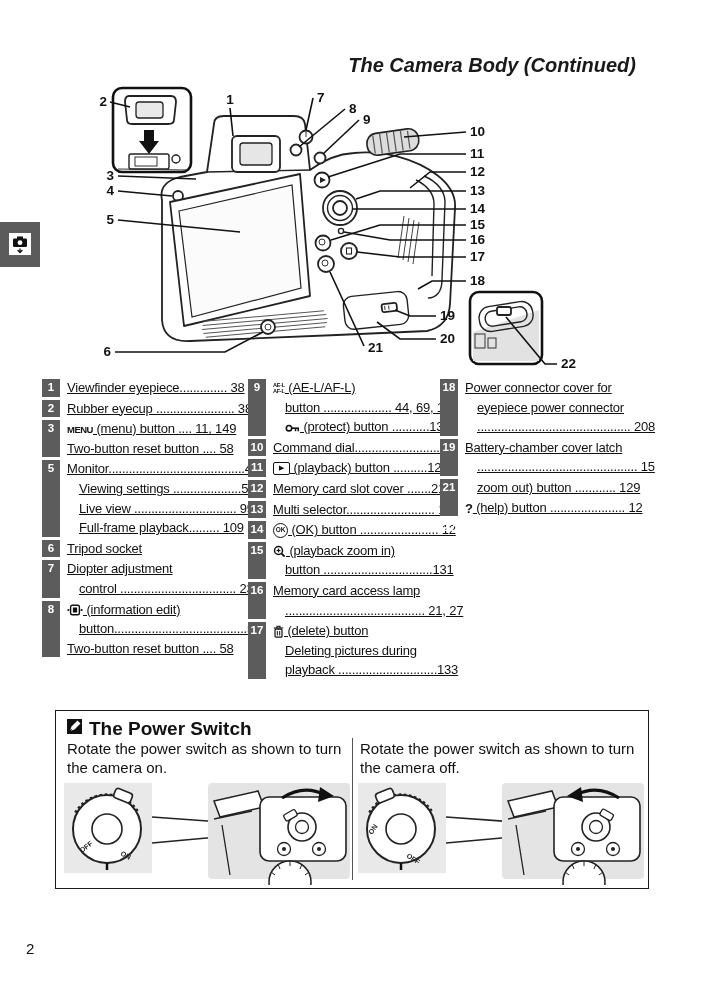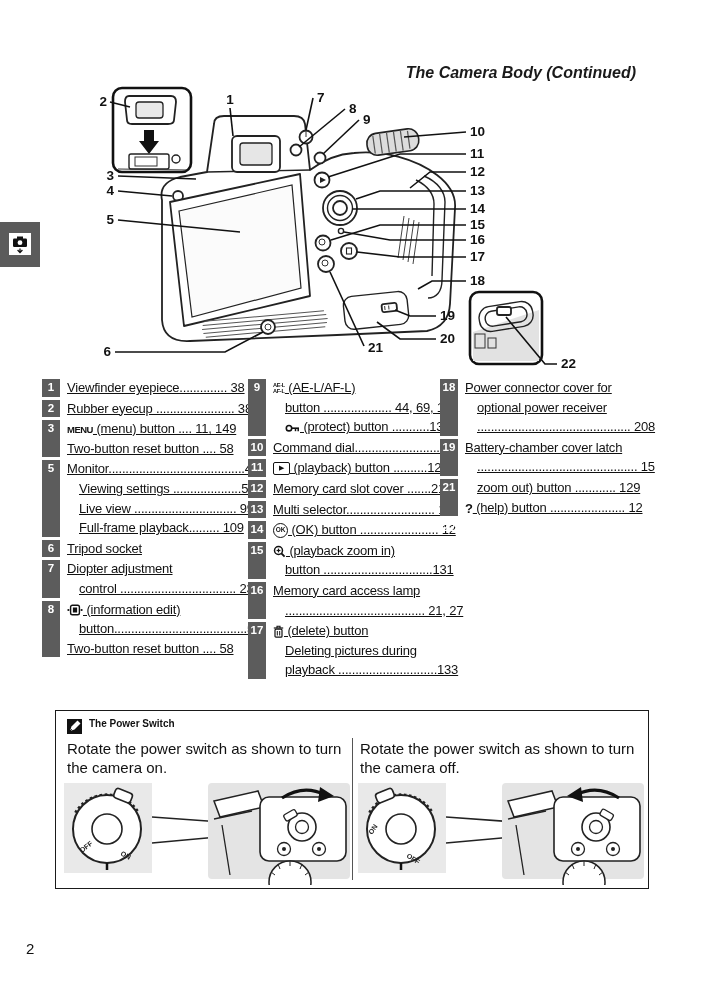--- a/index.html
+++ b/index.html
@@ -1,19 +1,19 @@
 <!DOCTYPE html>
 <html><head>
 <meta charset="utf-8">
 <style>
   html,body{margin:0;padding:0;background:#888;}
   .page{position:relative;width:706px;height:1000px;background:#ffffff;overflow:hidden;
         font-family:"Liberation Sans",sans-serif;color:#111;}
   
-  .hdr{position:absolute;top:54px;right:70px;font-size:16px;font-weight:bold;font-style:italic;color:#1a1a1a;margin-top:10px;}
+  .hdr{position:absolute;top:54px;right:70px;font-size:20px;font-weight:bold;font-style:italic;color:#1a1a1a;}
   
   .tab{position:absolute;left:0;top:222px;width:40px;height:45px;background:#5b5b5b;}
   .tab .box{position:absolute;left:9px;top:11px;width:22px;height:22px;background:#fff;}
   
   #diagram-svg{position:absolute;left:0;top:80px;}
   .art{fill:#fff;stroke:#222;stroke-width:1.8;stroke-linejoin:round;}
   .art2{fill:none;stroke:#222;stroke-width:1.4;stroke-linejoin:round;}
   .thin{fill:none;stroke:#333;stroke-width:1;}
   .inset{fill:#fff;stroke:#111;stroke-width:2.6;}
   .c-line{fill:none;stroke:#111;stroke-width:1.6;}
@@ -29,21 +29,21 @@
   .ic{display:inline-block;vertical-align:middle;line-height:normal;}
   .ic-menu{font-weight:bold;font-size:9.5px;letter-spacing:-0.5px;font-family:"Liberation Sans",sans-serif;}
   .ic-ael{font-weight:bold;font-size:5.6px;line-height:5.6px;letter-spacing:-0.3px;}
   .ic-play{width:15px;height:11px;border:1.3px solid #111;border-radius:2px;text-align:center;font-size:7px;line-height:10px;}
   .ic-ok{width:13px;height:13px;border:1.3px solid #111;border-radius:50%;text-align:center;font-size:6.5px;font-weight:bold;line-height:12px;}
   .ic-help{font-weight:bold;font-size:13px;}
   .ic svg{display:block;}
   
   .pbox{position:absolute;left:55px;top:710px;width:592px;height:177px;border:1.6px solid #1a1a1a;background:#fff;}
   .pbox .note-ic{position:absolute;left:11px;top:8px;width:15px;height:15px;background:#111;}
-  .pbox .ttl-txt{position:absolute;left:33px;top:7px;font-size:10px;font-weight:bold;text-align:right;}
+  .pbox .ttl-txt{position:absolute;left:33px;top:7px;font-size:19px;font-weight:bold;text-align:right;}
   .pbox .ptext{position:absolute;top:29px;width:278px;font-size:15px;line-height:18.5px;}
   .pbox .ptext.l{left:11px;}
   .pbox .ptext.r{left:304px;}
   .pbox .divider{position:absolute;left:296px;top:27px;bottom:8px;width:1px;background:#555;}
   .pbox .pillu{position:absolute;top:70px;}
   .pbox .pillu.l{left:6px;}
   .pbox .pillu.r{left:300px;}
   .dial-txt{font:bold 7px "Liberation Sans",sans-serif;fill:#222;}
   
   .pagenum{position:absolute;left:26px;top:940px;font-size:15px;}
@@ -351,21 +351,21 @@
         <div class="li-line ind"><span>Deleting pictures during</span></div>
         <div class="li-line ind"><span>playback .............................133</span></div>
       </div>
     </div>
   <div class="col" style="left:440px;width:228px;">
       <div class="li-item">
         <div class="li-bar">
           <span class="li-num">18</span>
         </div>
         <div class="li-line"><span>Power connector cover for</span></div>
-        <div class="li-line ind"><span>optional power receiver</span></div>
+        <div class="li-line ind"><span>eyepiece power connector</span></div>
         <div class="li-line ind"><span>............................................. 208</span></div>
       </div>
       <div class="li-item">
         <div class="li-bar">
           <span class="li-num">19</span>
         </div>
         <div class="li-line"><span>Battery-chamber cover latch</span></div>
         <div class="li-line ind"><span>............................................... 15</span></div>
       </div>
       <div class="li-item">

